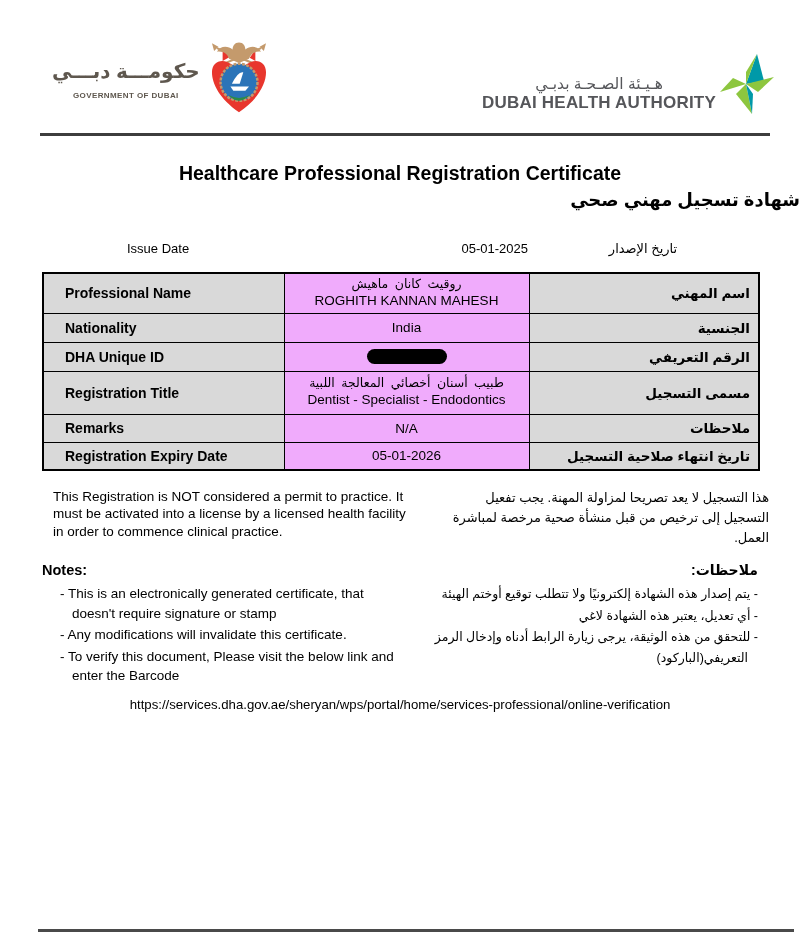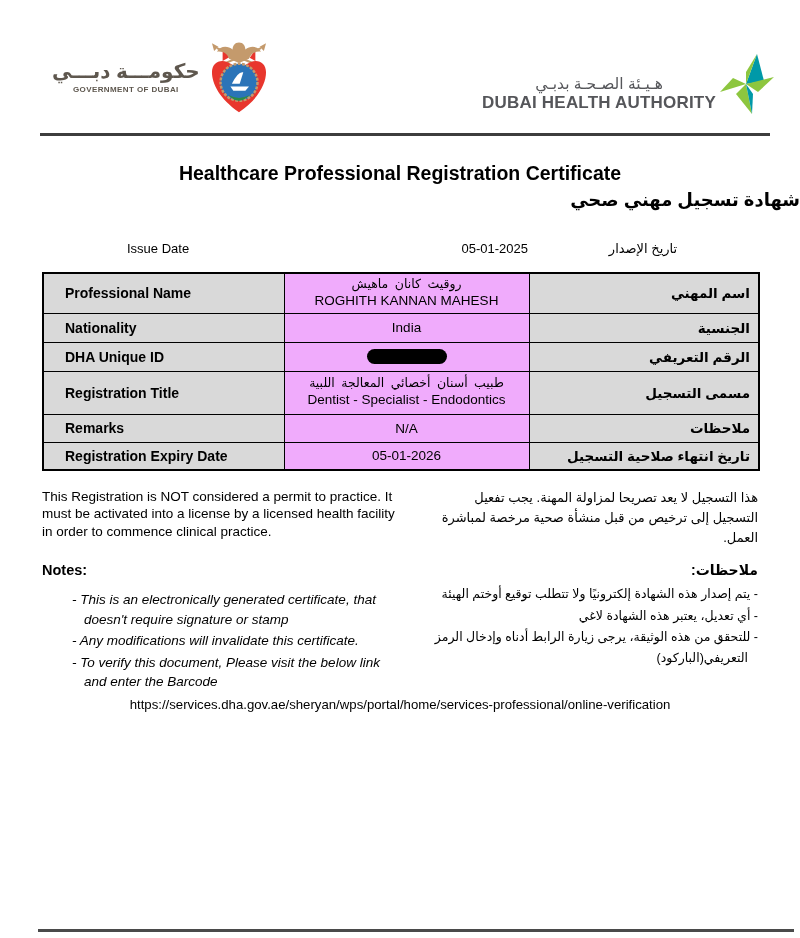--- a/index.html
+++ b/index.html
@@ -12,21 +12,21 @@
     background:#ffffff;
     position:relative;
     font-family:"Liberation Sans","DejaVu Sans",sans-serif;
     color:var(--ink);
     overflow:hidden;
   }
   
   .gov-logo{position:absolute;left:52px;top:40px;display:flex;align-items:flex-start;gap:7px;}
   .gov-text{margin-top:20px;text-align:center;color:#5e574e;}
   .gov-text .ar{font-size:20px;font-weight:bold;line-height:1.1;white-space:nowrap;}
-  .gov-text .en{font-size:8px;font-weight:bold;letter-spacing:.4px;margin-top:3px;white-space:nowrap;}
+  .gov-text .en{font-size:8px;font-weight:bold;letter-spacing:.4px;margin-top:9px;white-space:nowrap;}
   .dha-logo{position:absolute;right:26px;top:54px;display:flex;align-items:flex-end;gap:4px;}
   .dha-text{text-align:center;color:#55565a;margin-bottom:1px;}
   .dha-text .ar{font-size:15.5px;line-height:1.15;white-space:nowrap;}
   .dha-text .en{font-size:17px;font-weight:bold;letter-spacing:.2px;white-space:nowrap;}
   .hr-top{position:absolute;top:133px;left:40px;width:730px;height:2.5px;background:#3d3d3d;}
   .hr-bottom{position:absolute;top:929px;left:38px;width:756px;height:2.5px;background:#4a4a4a;}
   
   .title-en{position:absolute;top:162px;left:0;width:100%;text-align:center;font-size:19.5px;font-weight:bold;}
   .title-ar{position:absolute;top:189px;left:0;width:100%;text-align:right;font-size:18px;font-weight:bold;direction:rtl;}
   
@@ -40,28 +40,28 @@
   col.c1{width:241px;} col.c2{width:245px;} col.c3{width:230px;}
   tr:nth-child(1){height:40px;} tr:nth-child(2){height:29px;} tr:nth-child(3){height:29px;}
   tr:nth-child(4){height:43px;} tr:nth-child(5){height:28px;} tr:nth-child(6){height:28px;}
   td.cell-label{background:var(--table-label-bg);font-weight:bold;font-size:14px;padding-left:21px;}
   td.cell-value{text-align:center;font-size:13.5px;background:#f0abfc;}
   td.cell-value .val-ar{font-size:12.5px;direction:rtl;line-height:1.25;word-spacing:3px;}
   td.cell-value .val-en{font-size:13.5px;line-height:1.25;}
   td.cell-ar{background:var(--table-label-bg);font-weight:bold;font-size:13.5px;text-align:right;direction:rtl;padding-right:8px;margin-left:8px;}
   .redaction-bar{width:80px;height:15px;background:#000;border-radius:8px;margin:0 auto;}
   
-  .disclaimer{position:absolute;top:488px;left:42px;width:716px;display:flex;justify-content:space-between;}
+  .disclaimer{position:absolute;top:488px;left:53px;width:716px;display:flex;justify-content:space-between;}
   .disclaimer-en{width:355px;font-size:13.5px;line-height:1.28;}
   .disclaimer-ar{width:332px;font-size:13px;direction:rtl;text-align:right;line-height:1.55;}
   
   .notes{position:absolute;top:562px;left:42px;width:716px;display:flex;justify-content:space-between;}
   .notes-en{width:362px;}
   .notes-en h3{margin:0 0 6px 0;font-size:14.5px;}
-  .notes-en ul{list-style:none;margin:12px;padding:0 0 0 18px;font-style:italic;}
+  .notes-en ul{list-style:none;margin:0;padding:0 0 0 18px;}
   .notes-en li{font-size:13.5px;line-height:1.45;padding-left:12px;text-indent:-12px;margin-bottom:2px;}
   .notes-en li::before{content:"- ";}
   .notes-ar{width:332px;direction:rtl;text-align:right;}
   .notes-ar h3{margin:0 0 6px 0;font-size:14px;}
   .notes-ar ul{list-style:none;margin:0;padding:0;}
   .notes-ar li{font-size:12.5px;line-height:1.65;padding-right:10px;text-indent:-10px;margin-bottom:1px;}
   .notes-ar li::before{content:"- ";}
   
   .verify-url{position:absolute;top:697px;left:0;width:100%;text-align:center;font-size:13.2px;}
 </style>

